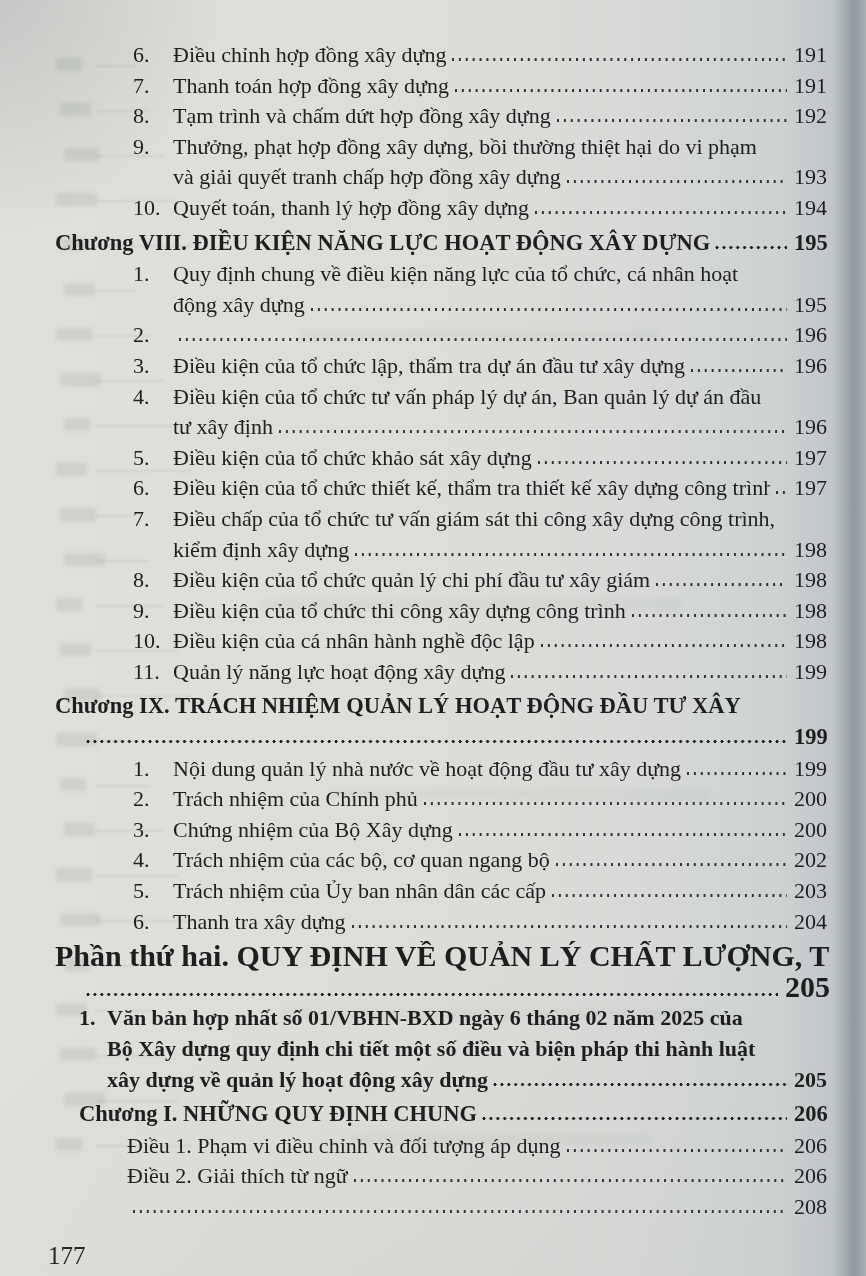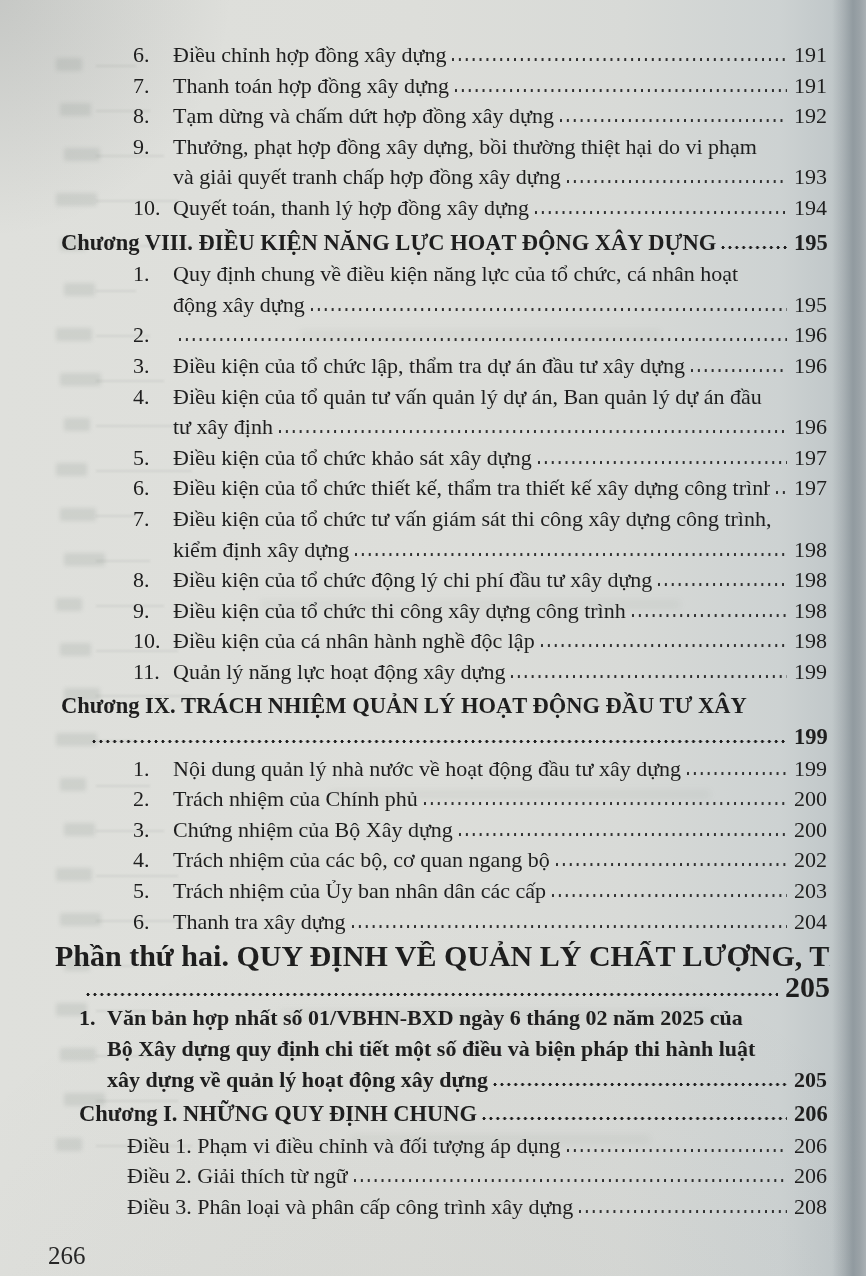--- a/index.html
+++ b/index.html
@@ -61,21 +61,21 @@
     background-repeat:repeat-x;
     background-position:left bottom;
   }
   .pg{flex:0 0 auto;min-width:36px;}
 
   
   .entry.item{margin-left:78px;}
   .entry.dieu{margin-left:72px;}
   .entry.partitem{margin-left:24px;}
   .entry.partitem .num{flex:0 0 28px;}
-  .entry.chapter{margin-left:6px;}
+  .entry.chapter{}
   .entry.chapter-sub{margin-left:24px;}
   .entry.part{margin-left:0;}
   .entry.chapter .cont{margin-left:26px;}
   .entry.part .cont{margin-left:26px;}
 
   .entry.chapter,.entry.chapter-sub{font-weight:bold;font-size:22.5px;}
   .entry.part{font-weight:bold;font-size:30px;}
   .entry.partitem{font-weight:bold;}
   .entry.chapter,.entry.chapter-sub,.entry.part{margin-top:4px;margin-bottom:1px;}
   .entry.chapter .dots,.entry.chapter-sub .dots,.entry.part .dots,.entry.partitem .dots{
@@ -166,21 +166,21 @@
             <span class="txt">Thanh toán hợp đồng xây dựng</span>
             <span class="dots"></span>
             <span class="pg">191</span>
           </div>
         </div>
       </div>
       <div class="entry item">
         <span class="num">8.</span>
         <div class="body">
           <div class="tline last">
-            <span class="txt">Tạm dừng và chấm dứt hợp đồng xây dựng</span>
+            <span class="txt">Tạm trình và chấm dứt hợp đồng xây dựng</span>
             <span class="dots"></span>
             <span class="pg">192</span>
           </div>
         </div>
       </div>
       <div class="entry item">
         <span class="num">9.</span>
         <div class="body">
           <div class="tline">Thưởng, phạt hợp đồng xây dựng, bồi thường thiệt hại do vi phạm</div>
           <div class="tline last cont">
@@ -235,21 +235,21 @@
           <div class="tline last">
             <span class="txt">Điều kiện của tổ chức lập, thẩm tra dự án đầu tư xây dựng</span>
             <span class="dots"></span>
             <span class="pg">196</span>
           </div>
         </div>
       </div>
       <div class="entry item">
         <span class="num">4.</span>
         <div class="body">
-          <div class="tline">Điều kiện của tổ quản tư vấn quản lý dự án, Ban quản lý dự án đầu</div>
+          <div class="tline">Điều kiện của tổ chức tư vấn pháp lý dự án, Ban quản lý dự án đầu</div>
           <div class="tline last cont">
             <span class="txt">tư xây định</span>
             <span class="dots"></span>
             <span class="pg">196</span>
           </div>
         </div>
       </div>
       <div class="entry item">
         <span class="num">5.</span>
         <div class="body">
@@ -266,33 +266,33 @@
           <div class="tline last">
             <span class="txt">Điều kiện của tổ chức thiết kế, thẩm tra thiết kế xây dựng công trình</span>
             <span class="dots"></span>
             <span class="pg">197</span>
           </div>
         </div>
       </div>
       <div class="entry item">
         <span class="num">7.</span>
         <div class="body">
-          <div class="tline">Điều kiện của tổ chức tư vấn giám sát thi công xây dựng công trình,</div>
+          <div class="tline">Điều chấp của tổ chức tư vấn giám sát thi công xây dựng công trình,</div>
           <div class="tline last cont">
             <span class="txt">kiểm định xây dựng</span>
             <span class="dots"></span>
             <span class="pg">198</span>
           </div>
         </div>
       </div>
       <div class="entry item">
         <span class="num">8.</span>
         <div class="body">
           <div class="tline last">
-            <span class="txt">Điều kiện của tổ chức động lý chi phí đầu tư xây dựng</span>
+            <span class="txt">Điều kiện của tổ chức quản lý chi phí đầu tư xây giám</span>
             <span class="dots"></span>
             <span class="pg">198</span>
           </div>
         </div>
       </div>
       <div class="entry item">
         <span class="num">9.</span>
         <div class="body">
           <div class="tline last">
             <span class="txt">Điều kiện của tổ chức thi công xây dựng công trình</span>
@@ -434,24 +434,23 @@
           <div class="tline last">
             <span class="txt">Điều 2. Giải thích từ ngữ</span>
             <span class="dots"></span>
             <span class="pg">206</span>
           </div>
         </div>
       </div>
       <div class="entry dieu">
         <div class="body">
           <div class="tline last">
-            <span class="txt">Điều 3. Phân loại và phân cấp công trình xây dựng</span>
             <span class="dots"></span>
             <span class="pg">208</span>
           </div>
         </div>
       </div>
     </main>
   <div class="footer">
-    <span>266</span>
+    <span>177</span>
   </div>
   <div class="edge-strip"></div>
 </div>
 
 </body></html>

